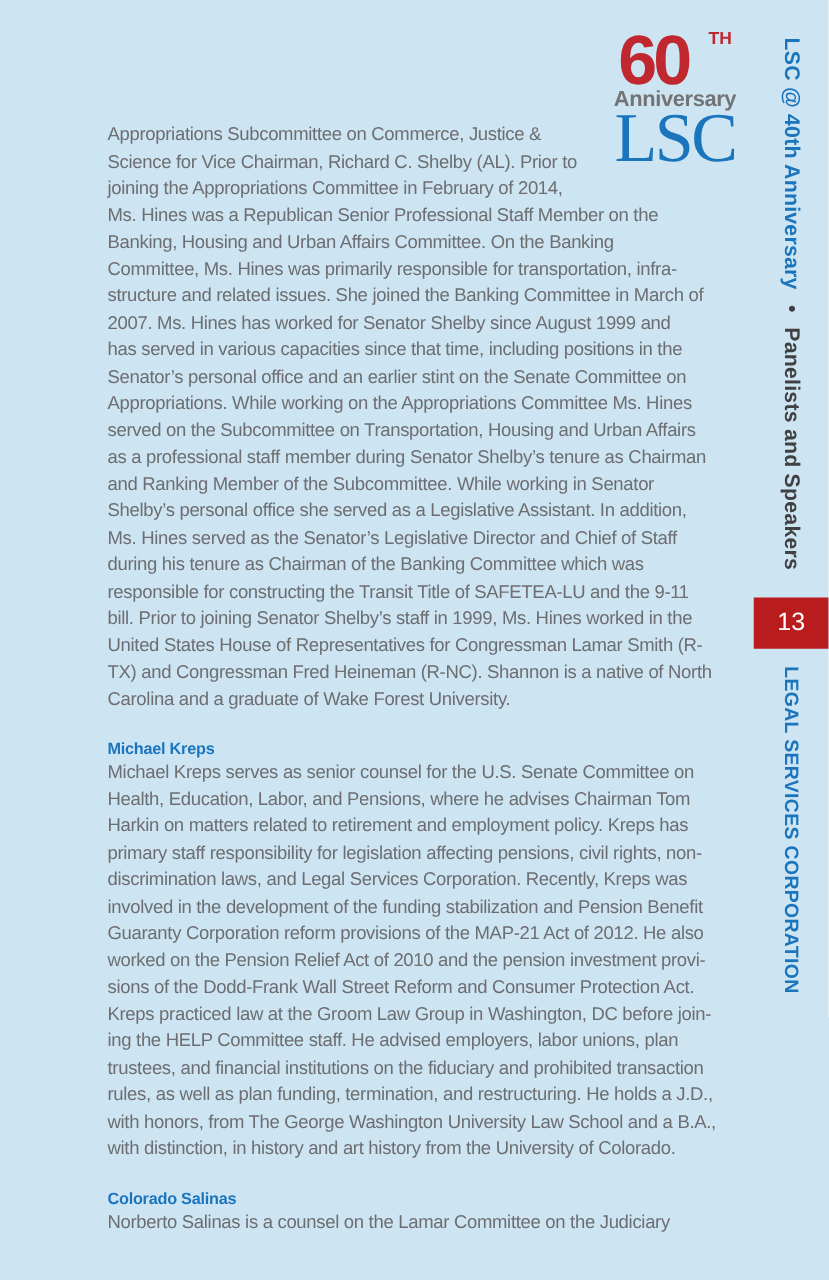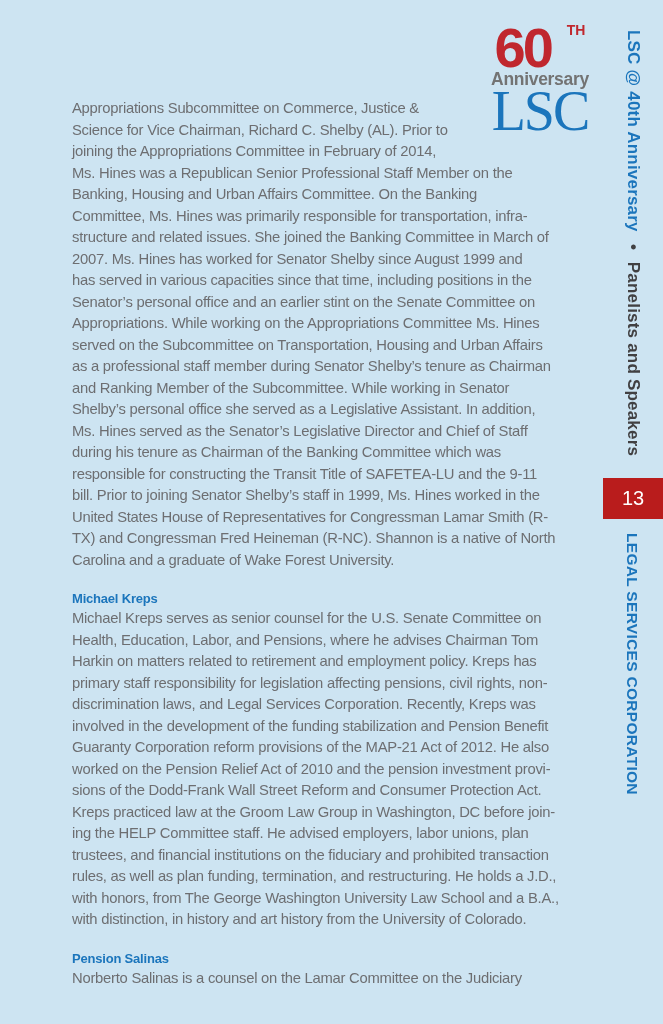--- a/index.html
+++ b/index.html
@@ -8,21 +8,21 @@
     width: 663px;
     height: 1024px;
     background: #cde4f2;
     overflow: hidden;
     font-family: "Liberation Sans", sans-serif;
   }
 
   
   .content {
     position: absolute;
-    left: 72px;
+    left: 86px;
     top: 98px;
     width: 530px;
   }
   .body-par {
     margin: 0;
     font-size: 14.8px;
     line-height: 21.5px;
     letter-spacing: -0.25px;
     color: #6d6e71;
     white-space: pre;
@@ -186,19 +186,19 @@
 sions of the Dodd-Frank Wall Street Reform and Consumer Protection Act.
 Kreps practiced law at the Groom Law Group in Washington, DC before join-
 ing the HELP Committee staff. He advised employers, labor unions, plan
 trustees, and financial institutions on the fiduciary and prohibited transaction
 rules, as well as plan funding, termination, and restructuring. He holds a J.D.,
 with honors, from The George Washington University Law School and a B.A.,
 with distinction, in history and art history from the University of Colorado.</p>
     </section>
 
     <section>
-      <h2 class="section-heading">Pension Salinas</h2>
+      <h2 class="section-heading">Colorado Salinas</h2>
       <p class="body-par">Norberto Salinas is a counsel on the Lamar Committee on the Judiciary</p>
     </section>
 
   </div>
 
 </div>
 
 </body></html>

